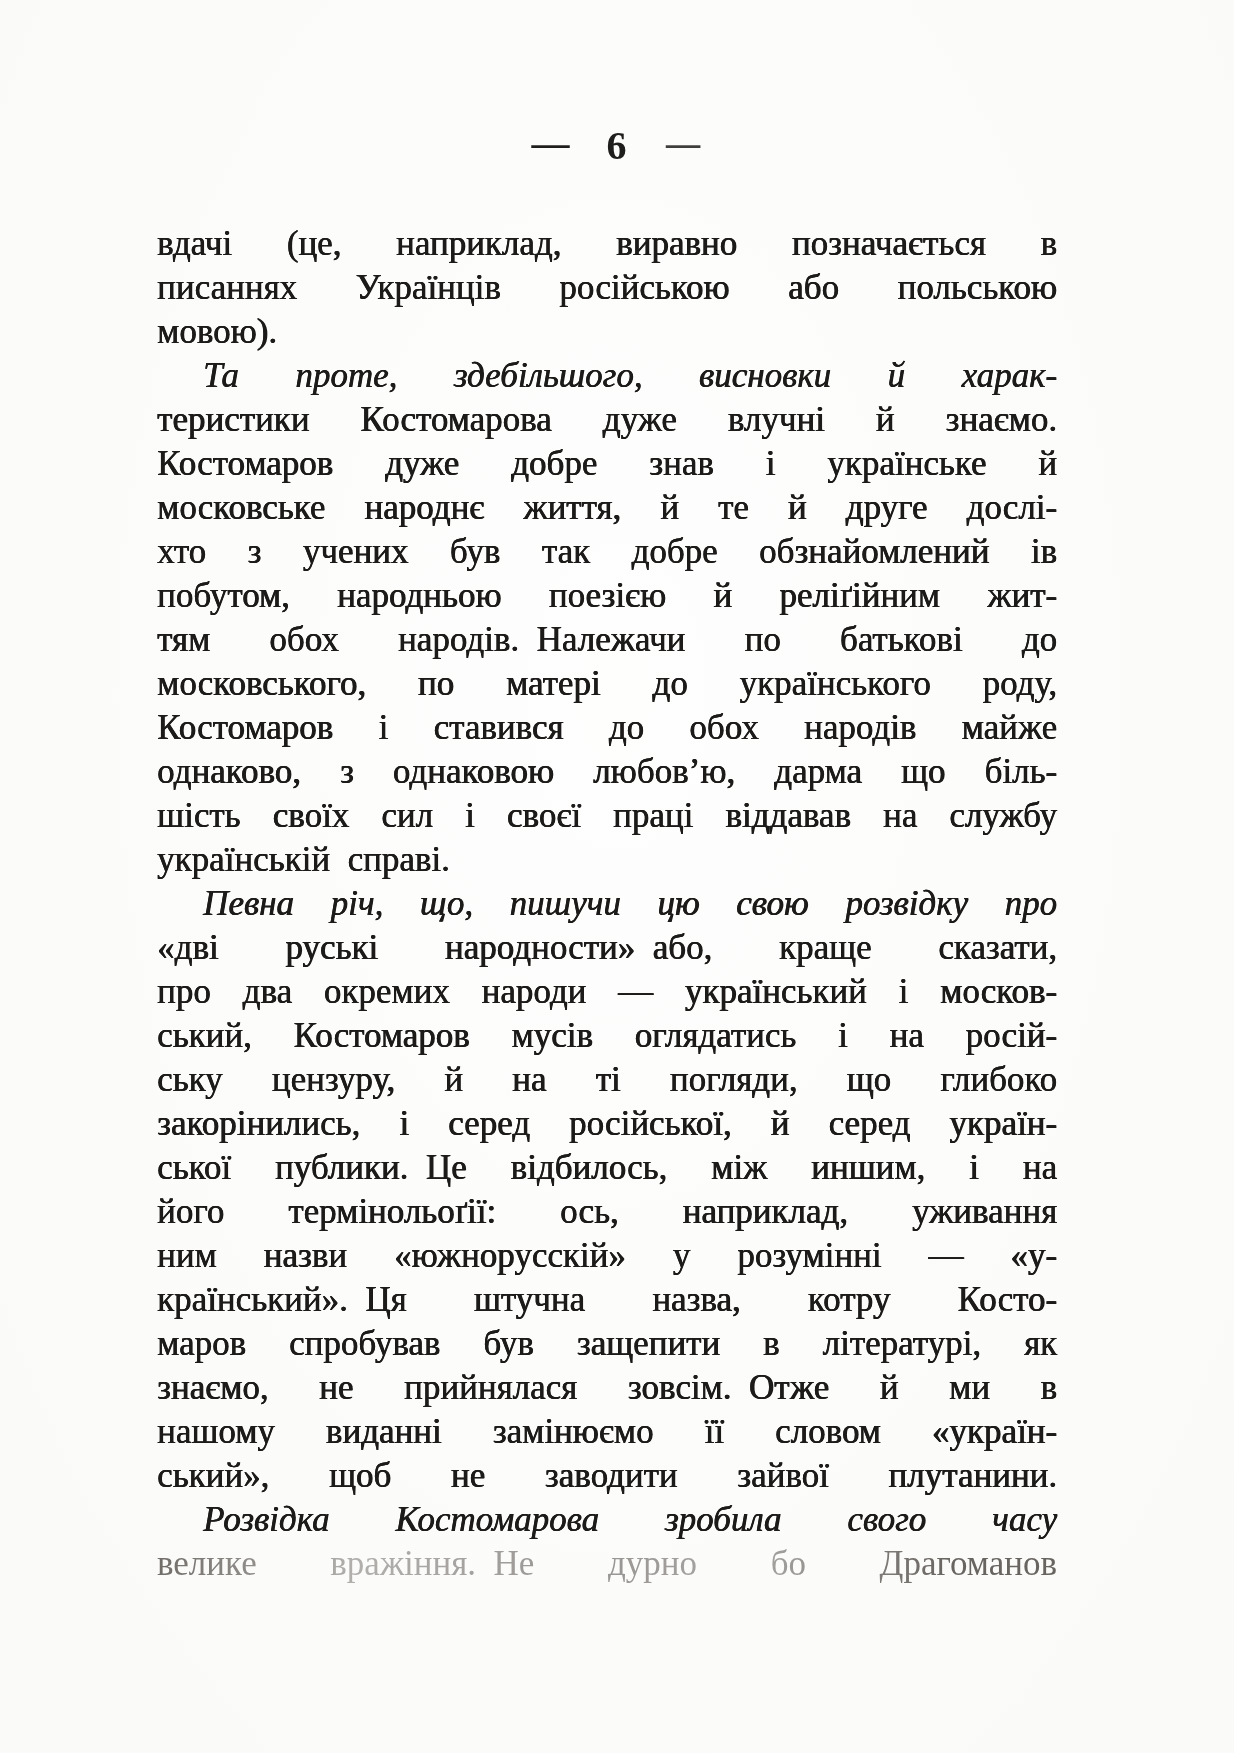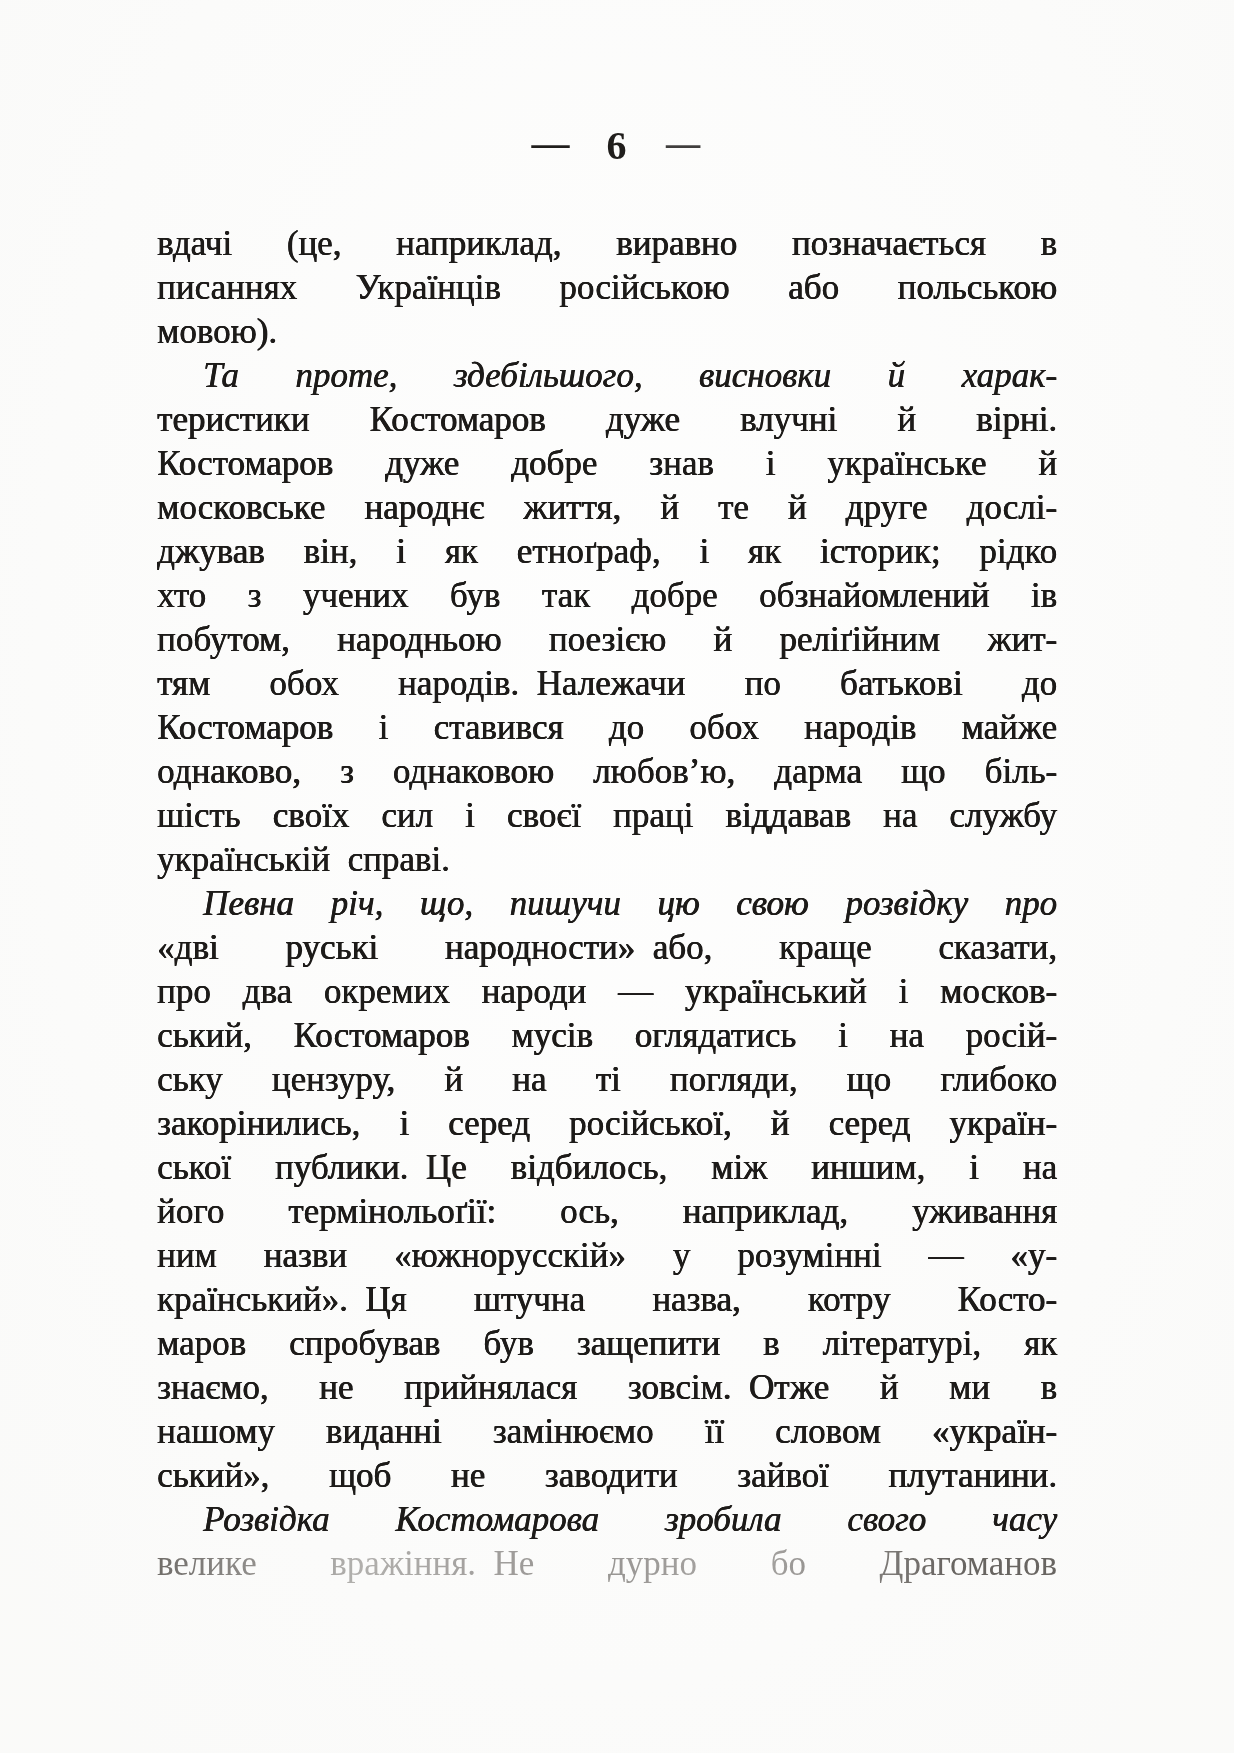--- a/index.html
+++ b/index.html
@@ -72,27 +72,27 @@
     <span class="dash left">—</span>
     <span class="pagenum">6</span>
     <span class="dash right">—</span>
   </div>
 
   <div class="body-text" id="body-text">
       <div class="line">вдачі (це, наприклад, виравно позначається в</div>
       <div class="line">писаннях Українців російською або польською</div>
       <div class="line align-left">мовою).</div>
       <div class="line indent">Та проте, здебільшого, висновки й харак-</div>
-      <div class="line">теристики Костомаров дуже влучні й вірні.</div>
+      <div class="line">теристики Костомарова дуже влучні й знаємо.</div>
       <div class="line">Костомаров дуже добре знав і українське й</div>
       <div class="line">московське народнє життя, й те й друге дослі-</div>
-      <div class="line">джував він, і як етноґраф, і як історик; рідко</div>
       <div class="line">хто з учених був так добре обзнайомлений ів</div>
       <div class="line">побутом, народньою поезією й реліґійним жит-</div>
       <div class="line">тям обох народів. Належачи по батькові до</div>
+      <div class="line">московського, по матері до українського роду,</div>
       <div class="line">Костомаров і ставився до обох народів майже</div>
       <div class="line">однаково, з однаковою любов’ю, дарма що біль-</div>
       <div class="line">шість своїх сил і своєї праці віддавав на службу</div>
       <div class="line align-left">українській справі.</div>
       <div class="line indent">Певна річ, що, пишучи цю свою розвідку про</div>
       <div class="line">«дві руські народности» або, краще сказати,</div>
       <div class="line">про два окремих народи — український і москов-</div>
       <div class="line">ський, Костомаров мусів оглядатись і на росій-</div>
       <div class="line">ську цензуру, й на ті погляди, що глибоко</div>
       <div class="line">закорінились, і серед російської, й серед україн-</div>

